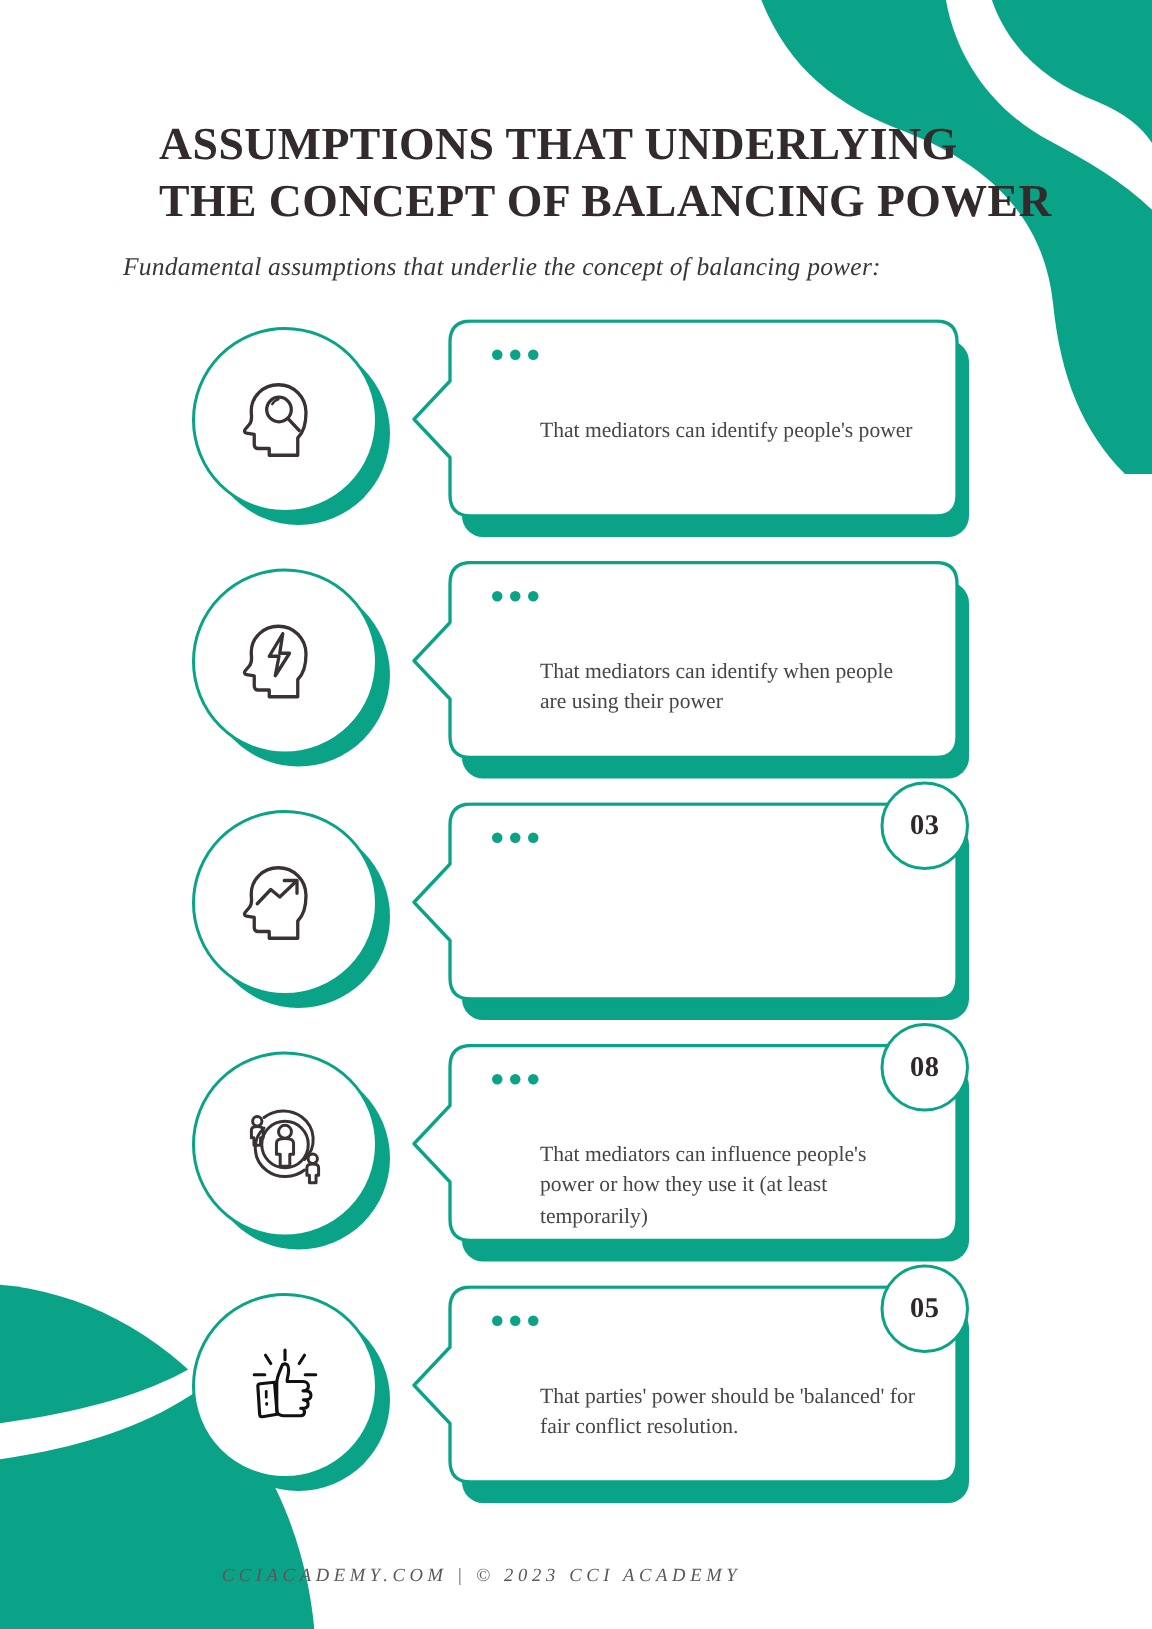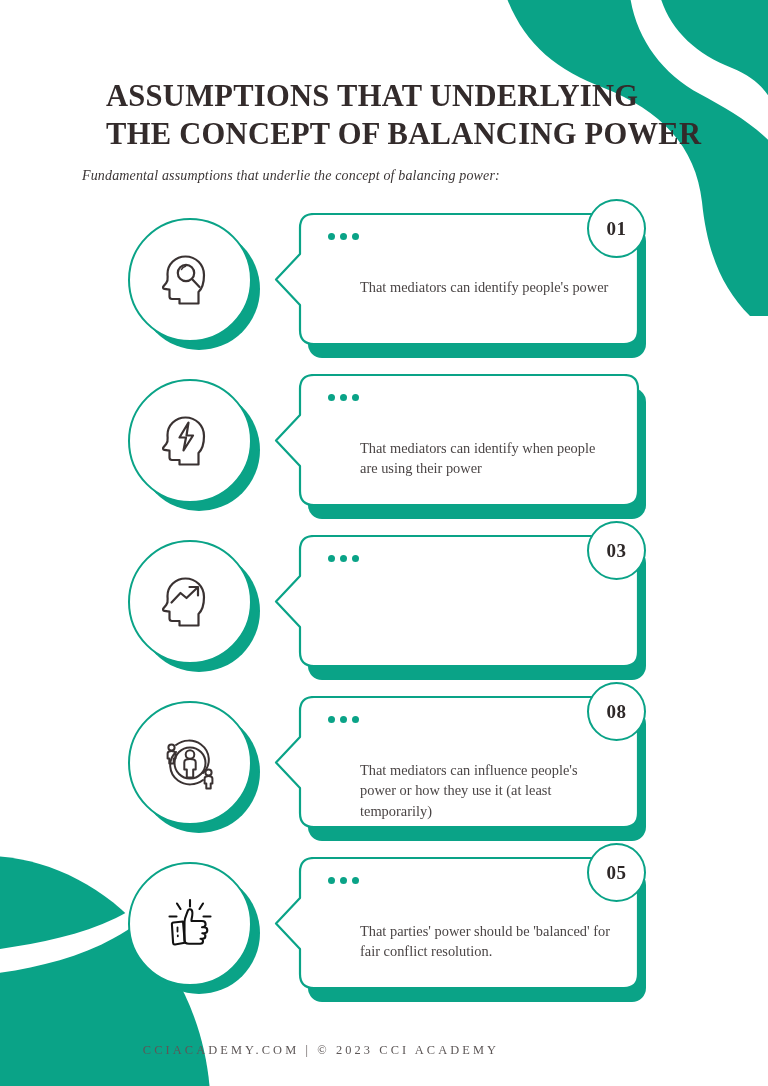--- a/index.html
+++ b/index.html
@@ -57,21 +57,21 @@
     letter-spacing: 0.3px;
     color: #332b2b;
     text-transform: uppercase;
     max-width: 610px;
     margin-left: 24px;
   }
   .subtitle {
     margin-top: 14px;
     font-family: "Liberation Serif", serif;
     font-style: italic;
-    font-size: 14px;
+    font-size: 17px;
     color: #3b3535;
     letter-spacing: 0.15px;
   }
 
   
   .rows {
     position: absolute;
     top: 205px;
     left: 0;
     width: 768px;
@@ -188,20 +188,21 @@
   .footer {
     position: absolute;
     bottom: 28px;
     left: 0;
     width: 642px;
     text-align: center;
     font-family: "Liberation Serif", serif;
     font-size: 12.4px;
     letter-spacing: 3.1px;
     color: #5d5757;
+    font-style: italic;
   }
 </style>
 </head>
 <body>
 
 <div class="page">
 
   <div class="deco-top-right">
     <svg width="310" height="320" viewBox="0 0 310 320" xmlns="http://www.w3.org/2000/svg">
       <path d="M42 0 C60 48, 92 74, 140 92 C196 114, 232 150, 238 206 C243 256, 258 292, 286 320 L310 320 L310 0 Z" fill="#0aa387"></path>
@@ -240,21 +241,20 @@
         <svg class="card-svg" width="372" height="145" viewBox="0 0 372 145" xmlns="http://www.w3.org/2000/svg">
           <path d="M40 1 L350 1 Q364 1 364 15 L364 117 Q364 131 350 131 L40 131 Q26 131 26 117 L26 92 L2 66.5 L26 41 L26 15 Q26 1 40 1 Z" fill="#ffffff" stroke="#0aa387" stroke-width="2.2" stroke-linejoin="round"></path>
         </svg>
         <div class="card-body">
           <div class="dots">
             <span class="dot"></span>
             <span class="dot"></span>
             <span class="dot"></span>
           </div>
           <div class="card-text">That mediators can identify people's power</div>
-          <div class="num-circle">01</div>
         </div>
       </div>
     </div>
 
     <div class="row">
       <div class="icon-badge">
         <div class="icon-shadow"></div>
         <div class="icon-circle">
           <svg width="64" height="64" viewBox="0 0 64 64" fill="none" stroke="#3a3232" stroke-width="2.2" stroke-linecap="round" stroke-linejoin="round" xmlns="http://www.w3.org/2000/svg">
             <path d="M46 27 C46 16.5 37.8 8.5 27.5 8.5 C17.6 8.5 9.5 16.2 9.5 26 C9.5 29.8 10.6 32.2 8.2 35 L5.5 38.2 C4.6 39.3 5 40.6 6.4 40.8 L11.5 41.6 L11.5 48.5 C11.5 50 12.6 51 14 51 L21.5 51 L21.5 55.5 L40.5 55.5 L40.5 44 C44 40.6 46 35.2 46 27 Z"></path>

